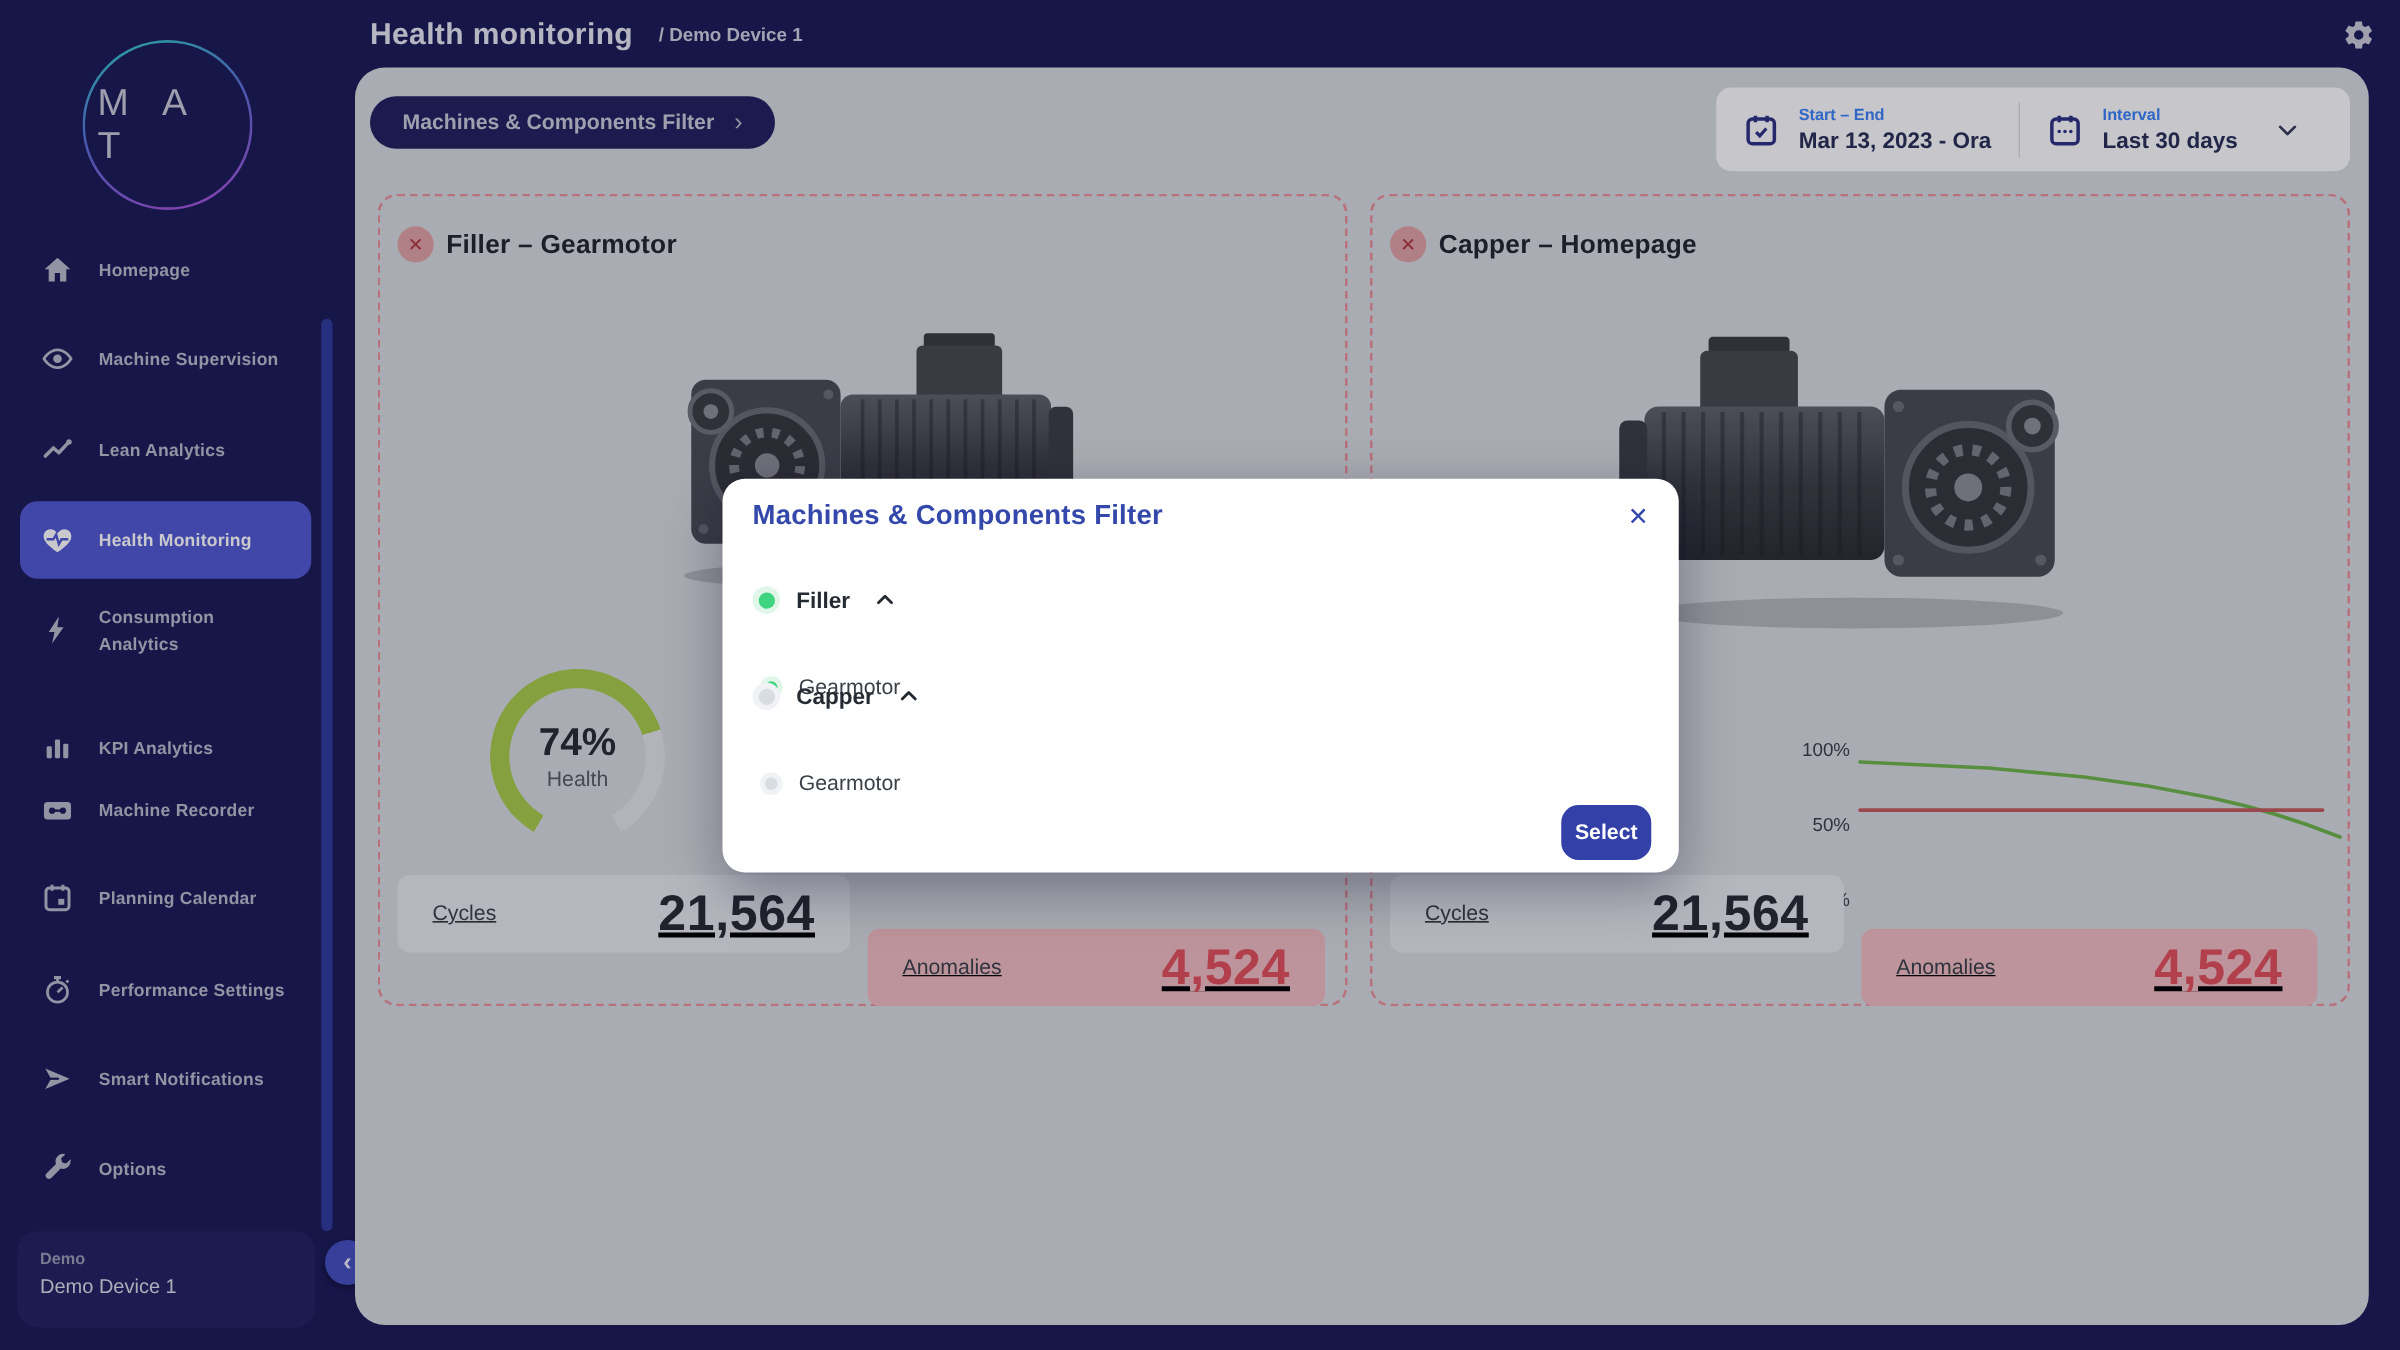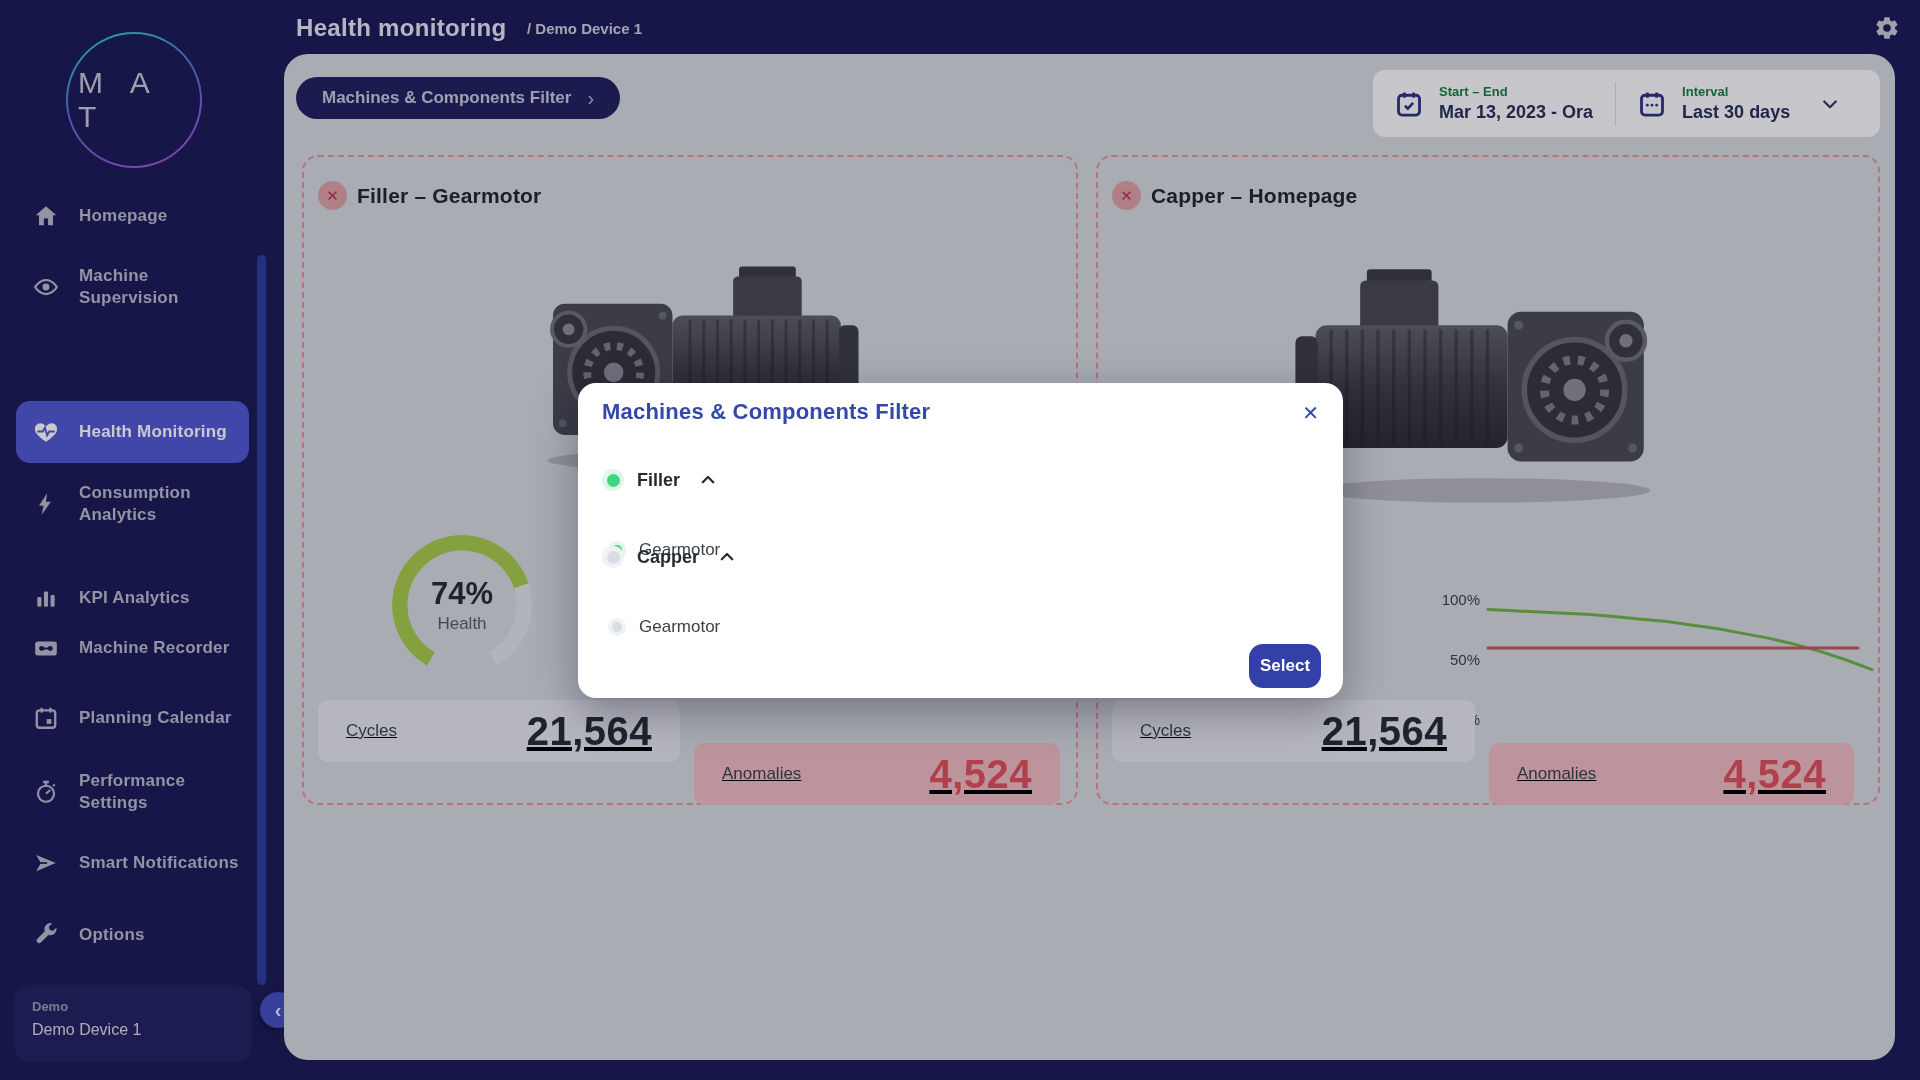--- a/index.html
+++ b/index.html
@@ -35,38 +35,38 @@
   
   .sidebar{position:absolute;left:0;top:0;width:267px;height:1080px;}
   .logo{position:absolute;left:66px;top:32px;width:136px;height:136px;border-radius:50%;
     border:2px solid transparent;
     background:linear-gradient(var(--navy),var(--navy)) padding-box,
                linear-gradient(160deg,#2fd4c5 0%,#5a6fd8 45%,#b14fd8 100%) border-box;
     display:flex;align-items:center;justify-content:center;}
   .logo span{color:#c8c8d6;font-size:30px;letter-spacing:10px;margin-left:10px;font-weight:400;}
   .nav-item{position:absolute;left:0;width:250px;display:flex;align-items:center;gap:20px;padding-left:33px;color:var(--side-text);cursor:pointer;}
   .nav-item .ic{width:26px;height:26px;flex:0 0 26px;}
-  .nav-item .lbl{font-size:17px;font-weight:700;line-height:22px;width:160px;letter-spacing:.2px;}
+  .nav-item .lbl{font-size:14px;font-weight:700;line-height:22px;width:160px;letter-spacing:.2px;}
   .nav-item.active{left:16px;width:233px;padding-left:17px;background:var(--active);border-radius:14px;color:#fff;height:62px;}
   .side-scrollbar{position:absolute;left:257px;top:255px;width:9px;height:730px;border-radius:5px;background:#2f3b9c;}
   .line-card{position:absolute;left:14px;top:985px;width:238px;height:77px;border-radius:16px;background:var(--navy-2);padding:14px 0 0 18px;}
   .line-card .k{font-size:13px;color:#9b9ab5;font-weight:600;}
   .line-card .v{font-size:16px;color:#dcdce8;margin-top:7px;}
   .collapse-btn{position:absolute;left:260px;top:992px;width:36px;height:36px;border-radius:50%;background:#4350bf;color:#e8e8f4;
     display:flex;align-items:center;justify-content:center;font-size:20px;font-weight:700;cursor:pointer;box-shadow:0 2px 6px rgba(0,0,0,.4);}
 
   
   .content{position:absolute;left:284px;top:54px;width:1611px;height:1006px;background:var(--panel);border-radius:24px;}
   .filter-pill{position:absolute;left:12px;top:23px;height:42px;padding:0 26px;border-radius:21px;background:#20205e;
     display:flex;align-items:center;gap:16px;color:#c9cad8;font-size:17px;font-weight:700;cursor:pointer;}
   .filter-pill .chev{font-size:20px;font-weight:400;color:#b9bac9;}
   .datebar{position:absolute;left:1089px;top:16px;width:507px;height:67px;background:#fbfbfd;border-radius:12px;display:flex;align-items:center;}
   .date-group{display:flex;align-items:center;gap:16px;padding:0 22px;cursor:pointer;}
   .date-group .dic{width:28px;height:28px;color:#2d3181;}
-  .date-group .k{font-size:13px;color:#15803d;font-weight:600;}
+  .date-group .k{font-size:13px;color:#3b82f6;font-weight:600;}
   .date-group .v{font-size:18px;color:#2a2f55;margin-top:3px;font-weight:600;}
   .date-div{width:1px;height:44px;background:#d9dbe1;}
   .chev-down{width:20px;height:20px;color:#343a56;margin-left:14px;}
 
   
   .mcard{position:absolute;top:101px;height:650px;border:2px dashed var(--card-dash);border-radius:16px;}
   .mcard.left{left:18px;width:776px;}
   .mcard.right{left:812px;width:784px;}
   .mcard .head{position:absolute;left:14px;top:24px;display:flex;align-items:center;gap:10px;}
   .x-badge{width:29px;height:29px;border-radius:50%;background:#e0a2a6;color:#b03540;font-size:15px;font-weight:700;
@@ -139,20 +139,29 @@
     <div class="nav-item" style="top:255px;height:64px">
       <span class="ic">
         <svg viewBox="0 0 24 24">
             <path d="M2 12s3.7-6.5 10-6.5S22 12 22 12s-3.7 6.5-10 6.5S2 12 2 12z" fill="none" stroke="currentColor" stroke-width="2"></path>
             <circle cx="12" cy="12" r="3.2" fill="currentColor"></circle>
           </svg>
       </span>
       <span class="lbl">Machine Supervision</span>
     </div>
 
+    <div class="nav-item" style="top:340px;height:40px">
+      <span class="ic">
+        <svg viewBox="0 0 24 24">
+            <polyline points="3,16.5 9,10.5 13,14 20.5,6" fill="none" stroke="currentColor" stroke-width="2.6" stroke-linecap="round" stroke-linejoin="round"></polyline>
+            <circle cx="20.5" cy="6" r="2" fill="currentColor"></circle>
+          </svg>
+      </span>
+      <span class="lbl">Lean Analytics</span>
+    </div>
 
     <div class="nav-item active" style="top:401px">
       <span class="ic">
         <svg viewBox="0 0 24 24">
             <path d="M12 21S3.5 15.6 2 11C1 7 3.5 4 6.8 4c2.1 0 3.9 1.2 5.2 3 1.3-1.8 3.1-3 5.2-3C20.5 4 23 7 22 11c-1.5 4.6-10 10-10 10z" fill="currentColor"></path>
             <polyline points="4,11.5 9,11.5 11,8 13,15 15,11.5 20,11.5" fill="none" stroke="#5059d0" stroke-width="1.8"></polyline>
           </svg>
       </span>
       <span class="lbl">Health Monitoring</span>
     </div>

